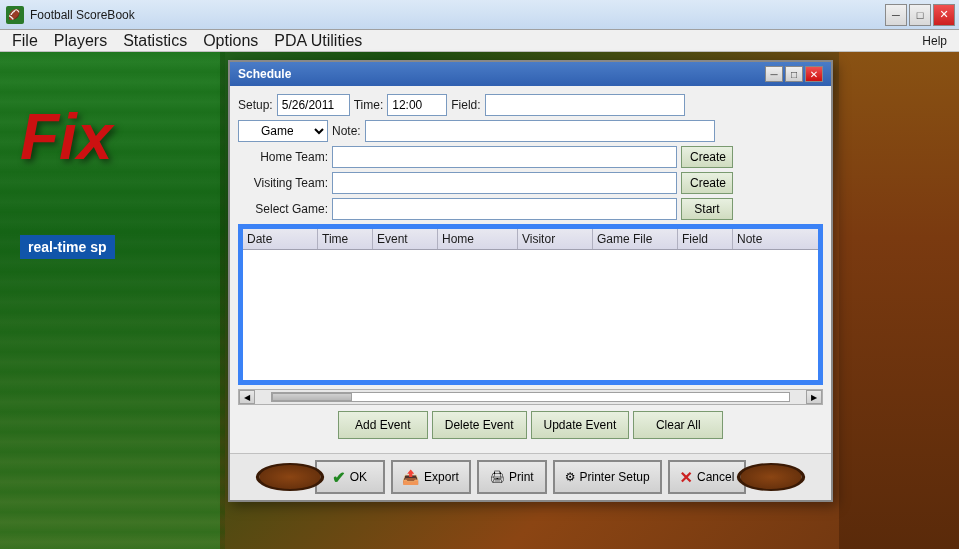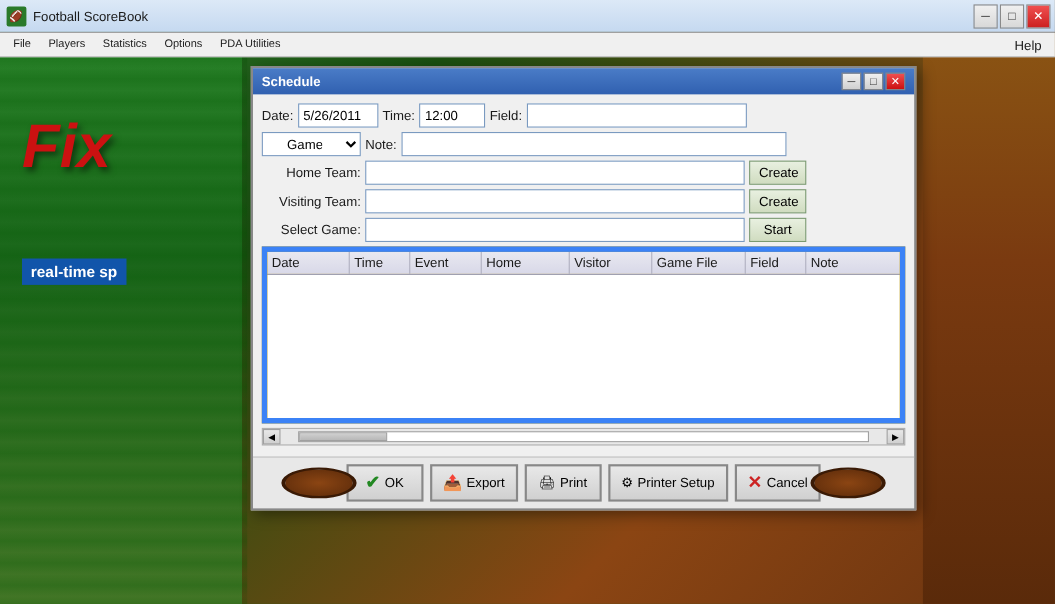--- a/index.html
+++ b/index.html
@@ -36,21 +36,21 @@
       background: linear-gradient(180deg, #8B5513 0%, #7a3a10 40%, #5a2a0a 100%);
       z-index: 1;
     }
 
     
     .fix-logo {
       position: absolute;
       left: 20px;
       top: 100px;
       z-index: 2;
-      font-size: 56px;
+      font-size: 64px;
       font-weight: 900;
       color: #cc1111;
       font-style: italic;
       text-shadow: 3px 3px 6px rgba(0,0,0,0.5);
       font-family: Arial Black, sans-serif;
     }
 
     .fix-subtitle {
       position: absolute;
       left: 20px;
@@ -116,21 +116,21 @@
       background: #f0f0f0;
       border-bottom: 1px solid #c0c0c0;
       display: flex;
       align-items: center;
       z-index: 10;
       padding: 0 4px;
     }
 
     .menu-item {
       padding: 2px 8px;
-      font-size: 10px;
+      font-size: 16px;
       cursor: pointer;
       color: #1a1a1a;
     }
 
     .menu-help {
       margin-left: auto;
       padding: 2px 8px;
       font-size: 12px;
       cursor: pointer;
     }
@@ -424,21 +424,21 @@
     <div class="dialog-title-buttons">
       <button class="dtb-btn">─</button>
       <button class="dtb-btn">□</button>
       <button class="dtb-btn close">✕</button>
     </div>
   </div>
 
   <div class="dialog-content">
 
     <div class="form-row">
-      <span class="form-label">Date:</span>
+      <span class="form-label">Setup:</span>
       <input class="form-input input-date" type="text" value="5/26/2011" style="">
       <span class="form-label">Time:</span>
       <input class="form-input input-time" type="text" value="12:00" style="">
       <span class="form-label">Field:</span>
       <input class="form-input" type="text" style="width: 200px;">
     </div>
 
     <div class="form-row">
       <select class="form-select">
         <option>Game</option>
@@ -484,20 +484,26 @@
     </div>
 
     <div class="scroll-area">
       <div class="scroll-arrow">◀</div>
       <div class="scroll-track">
         <div class="scroll-thumb"></div>
       </div>
       <div class="scroll-arrow">▶</div>
     </div>
 
+    <div class="action-buttons">
+      <button class="action-btn">Add Event</button>
+      <button class="action-btn">Delete Event</button>
+      <button class="action-btn">Update Event</button>
+      <button class="action-btn">Clear All</button>
+    </div>
   </div>
 
   <div class="footer-buttons">
     <div class="football-icon"></div>
 
     <button class="footer-btn">
       <span class="ok-check">✔</span>
       <span>OK</span>
     </button>
 

